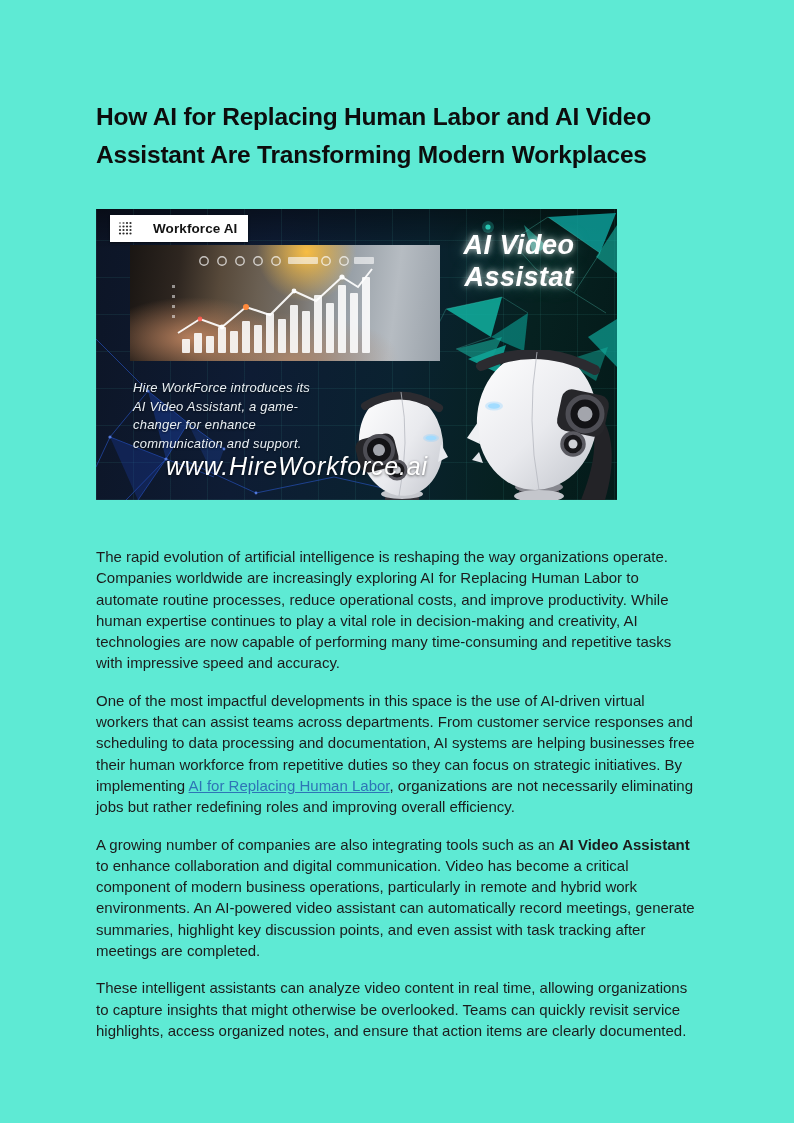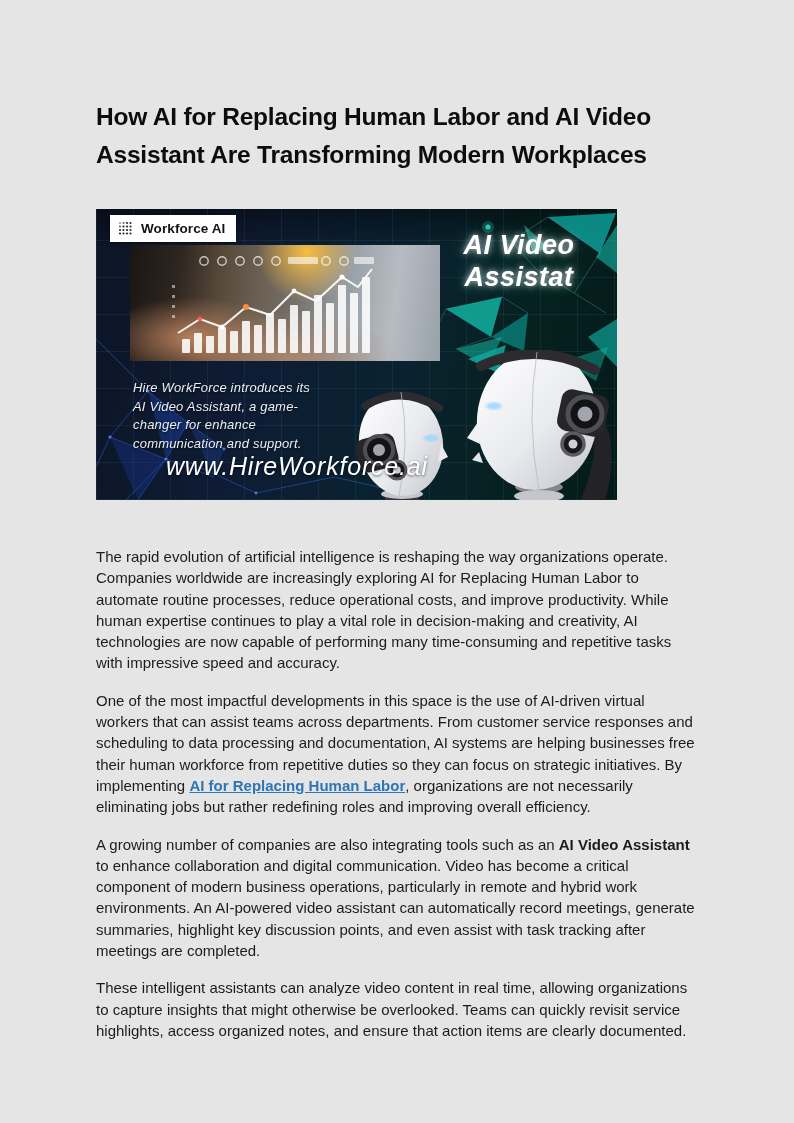--- a/index.html
+++ b/index.html
@@ -1,21 +1,21 @@
 <!DOCTYPE html>
 <html><head>
 <meta charset="utf-8">
 <style>
   html,body{margin:0;padding:0;}
   body{
     width:794px;height:1123px;background:#ffffff;
     font-family:"Liberation Sans", sans-serif;color:#1a1a1a;
     -webkit-font-smoothing:antialiased;
   }
-  .page{position:relative;width:794px;height:1123px;overflow:hidden;background:#e5e5e5;}
+  .page{position:relative;width:794px;height:1123px;overflow:hidden;background:#5eead4;}
   .content{position:absolute;left:96px;top:0;width:602px;}
   .doc-title{
     margin:98px 0 0 0;font-size:24.5px;line-height:38px;font-weight:700;
     color:#0d0d0d;letter-spacing:-0.2px;
   }
   
   .hero{
     position:relative;margin-top:35px;width:521px;height:291px;overflow:hidden;
     background:
       linear-gradient(100deg,#0d1526 0%,#0e1c34 32%,#0a2230 58%,#062120 80%,#041a19 100%);
@@ -23,21 +23,21 @@
   .hero::before{ 
     content:"";position:absolute;inset:0;z-index:1;pointer-events:none;
     background-image:
       repeating-linear-gradient(0deg, rgba(70,180,170,.10) 0 1px, transparent 1px 37px),
       repeating-linear-gradient(90deg, rgba(70,180,170,.10) 0 1px, transparent 1px 37px),
       linear-gradient(180deg, rgba(0,0,0,.40) 0%, rgba(0,0,0,0) 14%);
   }
   .hero-deco{position:absolute;inset:0;z-index:2;}
   .badge{
     position:absolute;z-index:5;left:14px;top:6px;height:27px;
-    background:#ffffff;display:inline-flex;align-items:center;gap:7px;
+    background:#ffffff;display:inline-flex;align-items:center;gap:19px;
     padding:0 11px 0 8px;box-shadow:0 1px 2px rgba(0,0,0,.5);
   }
   .badge-label{font-size:13.5px;font-weight:700;color:#141414;letter-spacing:.1px;white-space:nowrap;}
   .photo{
     position:absolute;z-index:3;left:34px;top:36px;width:310px;height:116px;overflow:hidden;
     background:
       radial-gradient(circle at 57% 6%, rgba(255,193,64,.95) 0%, rgba(255,193,64,0) 24%),
       radial-gradient(ellipse 130px 58px at 20% 80%, rgba(189,131,95,.95) 0%, rgba(189,131,95,0) 70%),
       radial-gradient(ellipse 150px 64px at 52% 98%, rgba(177,137,109,.85) 0%, rgba(177,137,109,0) 72%),
       linear-gradient(97deg,#1a1613 0%,#2e2620 16%,#57493a 29%,#6a5f52 41%,#767069 53%,#98a0a7 69%,#b6bcc2 84%,#99a1a9 100%);
@@ -58,21 +58,21 @@
   .hero-url{
     position:absolute;z-index:4;left:38px;top:243px;
     font-style:italic;font-size:25px;font-weight:500;color:#ffffff;letter-spacing:.8px;
     text-shadow:0 1px 3px rgba(0,0,0,.6);
     margin-left:32px;
   }
   .robots{position:absolute;z-index:3;right:0;bottom:0;width:270px;height:150px;}
   
   .body-copy p{margin:16px 0 14px 0;font-size:15px;line-height:21.3px;color:#1c1c1c;}
   .body-copy p.first{margin-top:46px;}
-  .body-copy a{font-weight:700;text-decoration:underline;}
+  .body-copy a{font-weight:400;text-decoration:underline;}
   .bold-phrase{font-weight:700;}
 </style>
 </head>
 <body>
 
 <div class="page">
   <div class="content">
 
     <h1 class="doc-title">How AI for Replacing Human Labor and AI Video Assistant Are Transforming Modern Workplaces</h1>
 

